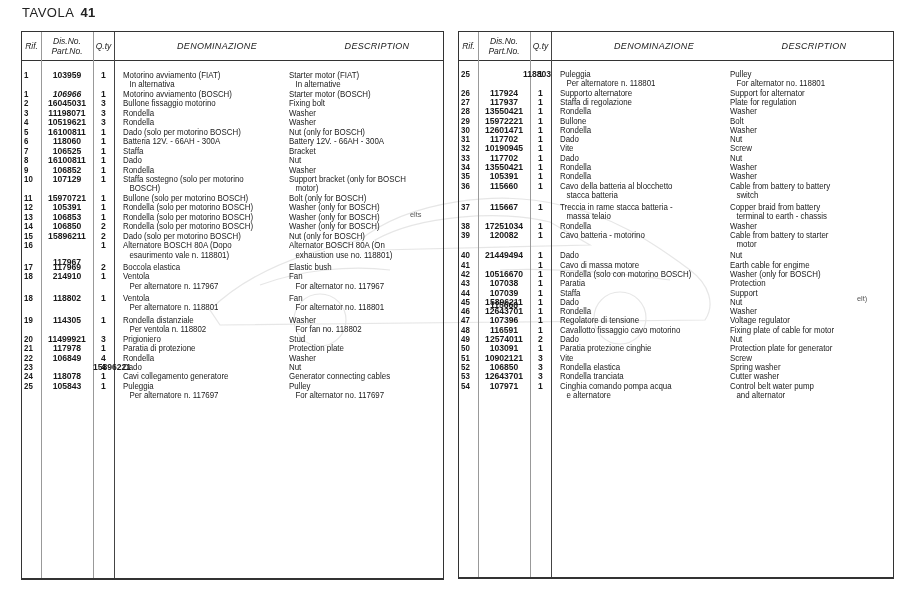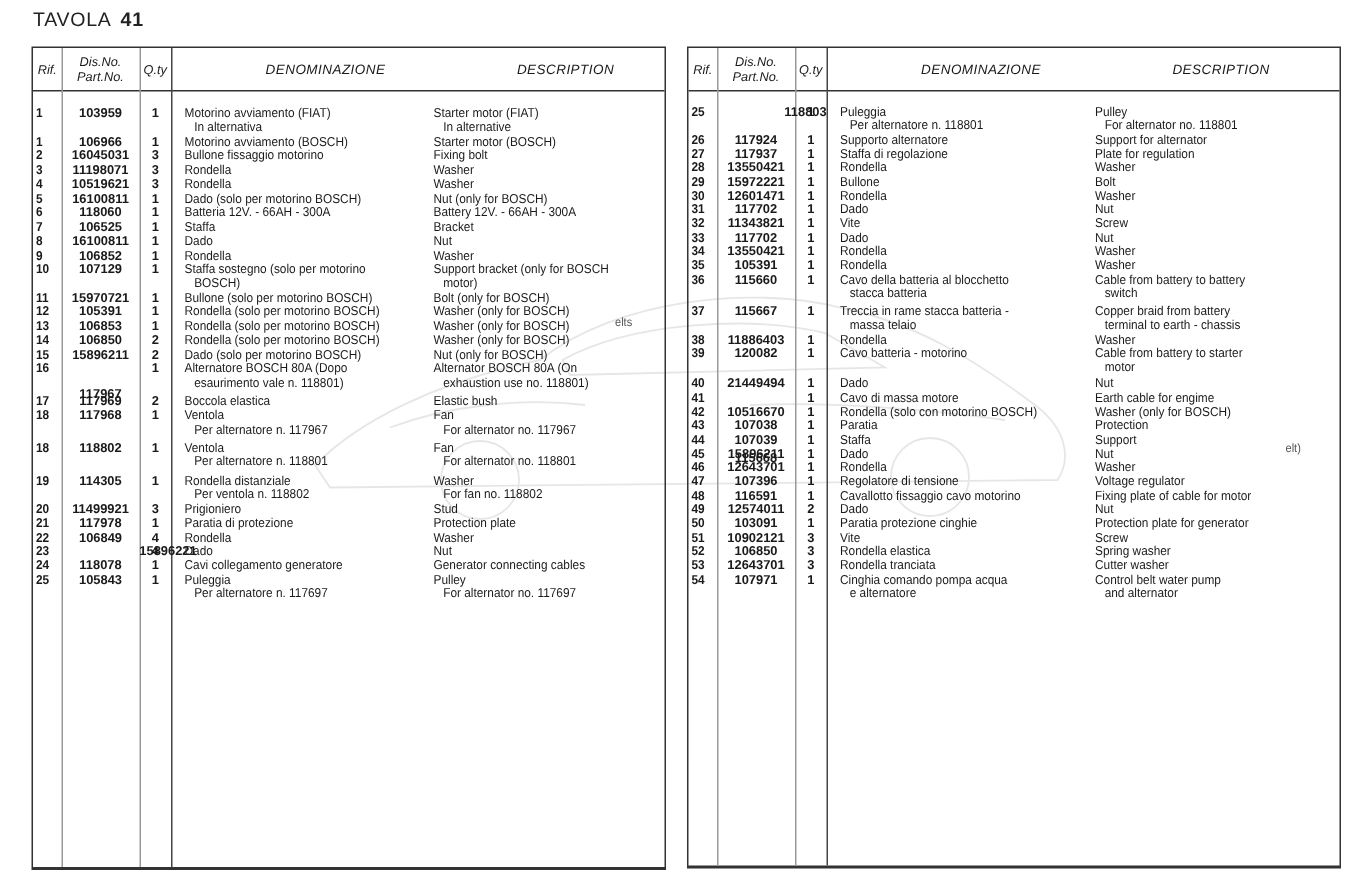--- a/index.html
+++ b/index.html
@@ -65,21 +65,21 @@
   <div class="hcell big" style="left:290px;width:130px">DESCRIPTION</div>
   <div class="rows">
       <div class="cell ref" style="left: 2px; top: 39px; width: 16px;">1</div>
       <div class="cell num" style="left: 19px; top: 39px; width: 52px;">103959</div>
       <div class="cell qty" style="left: 71px; top: 39px; width: 21px;">1</div>
       <div class="cell " style="left: 101px; top: 39px;">Motorino avviamento (FIAT)</div>
       <div class="cell " style="left: 267px; top: 39px;">Starter motor (FIAT)</div>
       <div class="cell  sub" style="left: 101px; top: 48.45px;">In alternativa</div>
       <div class="cell  sub" style="left: 267px; top: 48.45px;">In alternative</div>
       <div class="cell ref" style="left: 2px; top: 57.9px; width: 16px;">1</div>
-      <div class="cell num" style="left: 19px; top: 57.9px; width: 52px;">106966</div>
+      <div class="cell num" style="left: 19px; top: 57.9px; width: 52px; font-style: italic;">106966</div>
       <div class="cell qty" style="left: 71px; top: 57.9px; width: 21px;">1</div>
       <div class="cell " style="left: 101px; top: 57.9px;">Motorino avviamento (BOSCH)</div>
       <div class="cell " style="left: 267px; top: 57.9px;">Starter motor (BOSCH)</div>
       <div class="cell ref" style="left: 2px; top: 67.35px; width: 16px;">2</div>
       <div class="cell num" style="left: 19px; top: 67.35px; width: 52px;">16045031</div>
       <div class="cell qty" style="left: 71px; top: 67.35px; width: 21px;">3</div>
       <div class="cell " style="left: 101px; top: 67.35px;">Bullone fissaggio motorino</div>
       <div class="cell " style="left: 267px; top: 67.35px;">Fixing bolt</div>
       <div class="cell ref" style="left: 2px; top: 76.8px; width: 16px;">3</div>
       <div class="cell num" style="left: 19px; top: 76.8px; width: 52px;">11198071</div>
@@ -154,21 +154,21 @@
       <div class="cell " style="left: 101px; top: 209.1px;">Alternatore BOSCH 80A (Dopo</div>
       <div class="cell " style="left: 267px; top: 209.1px;">Alternator BOSCH 80A (On</div>
       <div class="cell  sub" style="left: 101px; top: 218.55px;">esaurimento vale n. 118801)</div>
       <div class="cell  sub" style="left: 267px; top: 218.55px;">exhaustion use no. 118801)</div>
       <div class="cell ref" style="left: 2px; top: 230.835px; width: 16px;">17</div>
       <div class="cell num" style="left: 19px; top: 230.835px; width: 52px;">117969</div>
       <div class="cell qty" style="left: 71px; top: 230.835px; width: 21px;">2</div>
       <div class="cell " style="left: 101px; top: 230.835px;">Boccola elastica</div>
       <div class="cell " style="left: 267px; top: 230.835px;">Elastic bush</div>
       <div class="cell ref" style="left: 2px; top: 240.285px; width: 16px;">18</div>
-      <div class="cell num" style="left: 19px; top: 240.285px; width: 52px;">117968</div>
+      <div class="cell num" style="left: 19px; top: 240.285px; width: 52px;">214910</div>
       <div class="cell qty" style="left: 71px; top: 240.285px; width: 21px;">1</div>
       <div class="cell " style="left: 101px; top: 240.285px;">Ventola</div>
       <div class="cell " style="left: 267px; top: 240.285px;">Fan</div>
       <div class="cell  sub" style="left: 101px; top: 249.735px;">Per alternatore n. 117967</div>
       <div class="cell  sub" style="left: 267px; top: 249.735px;">For alternator no. 117967</div>
       <div class="cell ref" style="left: 2px; top: 262.02px; width: 16px;">18</div>
       <div class="cell num" style="left: 19px; top: 262.02px; width: 52px;">118802</div>
       <div class="cell qty" style="left: 71px; top: 262.02px; width: 21px;">1</div>
       <div class="cell " style="left: 101px; top: 262.02px;">Ventola</div>
       <div class="cell " style="left: 267px; top: 262.02px;">Fan</div>
@@ -262,21 +262,21 @@
       <div class="cell num" style="left: 19px; top: 93.8px; width: 52px;">12601471</div>
       <div class="cell qty" style="left: 71px; top: 93.8px; width: 21px;">1</div>
       <div class="cell " style="left: 101px; top: 93.8px;">Rondella</div>
       <div class="cell " style="left: 271px; top: 93.8px;">Washer</div>
       <div class="cell ref" style="left: 2px; top: 103.1px; width: 16px;">31</div>
       <div class="cell num" style="left: 19px; top: 103.1px; width: 52px;">117702</div>
       <div class="cell qty" style="left: 71px; top: 103.1px; width: 21px;">1</div>
       <div class="cell " style="left: 101px; top: 103.1px;">Dado</div>
       <div class="cell " style="left: 271px; top: 103.1px;">Nut</div>
       <div class="cell ref" style="left: 2px; top: 112.4px; width: 16px;">32</div>
-      <div class="cell num" style="left: 19px; top: 112.4px; width: 52px;">11343821</div>
+      <div class="cell num" style="left: 19px; top: 112.4px; width: 52px;">10190945</div>
       <div class="cell qty" style="left: 71px; top: 112.4px; width: 21px;">1</div>
       <div class="cell " style="left: 101px; top: 112.4px;">Vite</div>
       <div class="cell " style="left: 271px; top: 112.4px;">Screw</div>
       <div class="cell ref" style="left: 2px; top: 121.7px; width: 16px;">33</div>
       <div class="cell num" style="left: 19px; top: 121.7px; width: 52px;">117702</div>
       <div class="cell qty" style="left: 71px; top: 121.7px; width: 21px;">1</div>
       <div class="cell " style="left: 101px; top: 121.7px;">Dado</div>
       <div class="cell " style="left: 271px; top: 121.7px;">Nut</div>
       <div class="cell ref" style="left: 2px; top: 131px; width: 16px;">34</div>
       <div class="cell num" style="left: 19px; top: 131px; width: 52px;">13550421</div>
@@ -296,21 +296,21 @@
       <div class="cell  sub" style="left: 101px; top: 158.9px;">stacca batteria</div>
       <div class="cell  sub" style="left: 271px; top: 158.9px;">switch</div>
       <div class="cell ref" style="left: 2px; top: 170.99px; width: 16px;">37</div>
       <div class="cell num" style="left: 19px; top: 170.99px; width: 52px;">115667</div>
       <div class="cell qty" style="left: 71px; top: 170.99px; width: 21px;">1</div>
       <div class="cell " style="left: 101px; top: 170.99px;">Treccia in rame stacca batteria -</div>
       <div class="cell " style="left: 271px; top: 170.99px;">Copper braid from battery</div>
       <div class="cell  sub" style="left: 101px; top: 180.29px;">massa telaio</div>
       <div class="cell  sub" style="left: 271px; top: 180.29px;">terminal to earth - chassis</div>
       <div class="cell ref" style="left: 2px; top: 189.59px; width: 16px;">38</div>
-      <div class="cell num" style="left: 19px; top: 189.59px; width: 52px;">11886403</div>
+      <div class="cell num" style="left: 19px; top: 189.59px; width: 52px;">17251034</div>
       <div class="cell qty" style="left: 71px; top: 189.59px; width: 21px;">1</div>
       <div class="cell " style="left: 101px; top: 189.59px;">Rondella</div>
       <div class="cell " style="left: 271px; top: 189.59px;">Washer</div>
       <div class="cell ref" style="left: 2px; top: 198.89px; width: 16px;">39</div>
       <div class="cell num" style="left: 19px; top: 198.89px; width: 52px;">120082</div>
       <div class="cell qty" style="left: 71px; top: 198.89px; width: 21px;">1</div>
       <div class="cell " style="left: 101px; top: 198.89px;">Cavo batteria - motorino</div>
       <div class="cell " style="left: 271px; top: 198.89px;">Cable from battery to starter</div>
       <div class="cell  sub" style="left: 271px; top: 208.19px;">motor</div>
       <div class="cell ref" style="left: 2px; top: 219.35px; width: 16px;">40</div>

